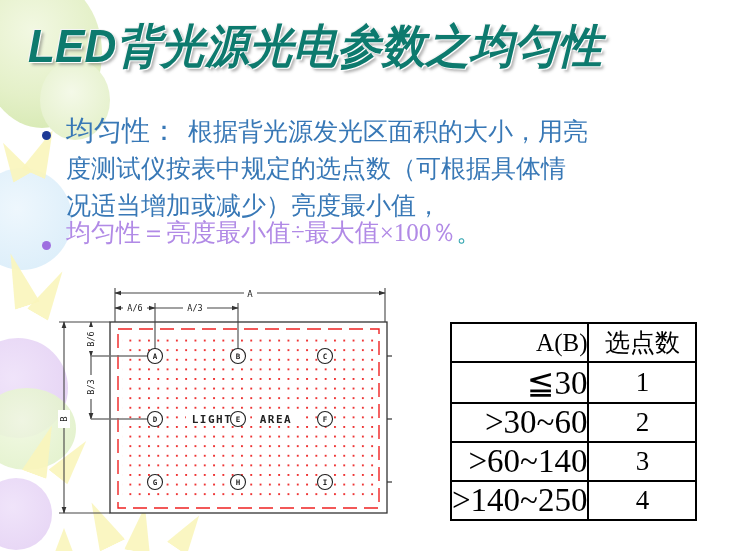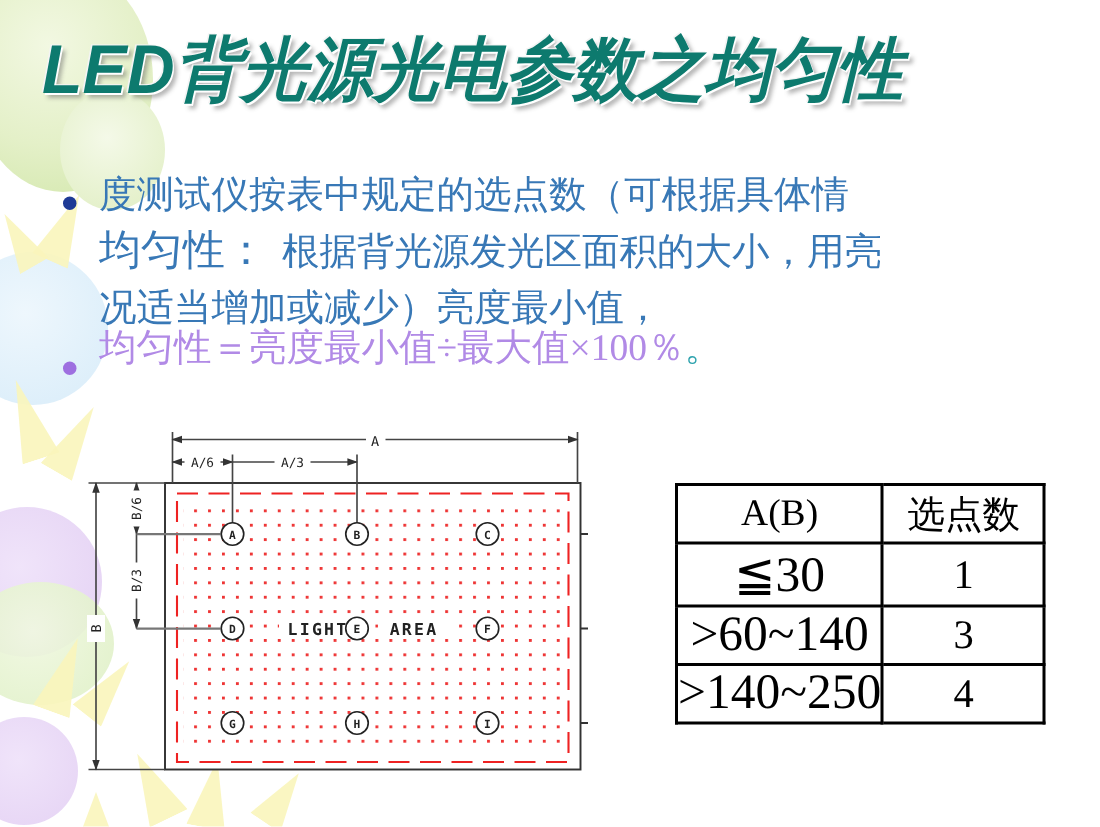--- a/index.html
+++ b/index.html
@@ -59,21 +59,21 @@
   
   .diagram{position:absolute;z-index:2;left:55px;top:282px;}
   .diagram text{font-family:"DejaVu Sans Mono","Liberation Mono",monospace;fill:#222;}
 
   
   .spec-table{position:absolute;z-index:2;left:450px;top:322px;
     border-collapse:collapse;background:#fff;table-layout:fixed;}
   .spec-table td,.spec-table th{
     border:2px solid #000;text-align:center;vertical-align:middle;
     font-weight:normal;color:#000;padding:0;}
-  .spec-table .c1{width:132px;}
+  .spec-table .c1{width:132px;text-align:right;}
   .spec-table .c2{width:106px;margin-top:16px;}
   .spec-table tr{height:39px;}
   .spec-table .hdr{font-size:25px;}
   .spec-table .range{font-size:33px;margin-top:29px;}
   .spec-table .count{font-size:27px;}
 </style>
 </head>
 <body>
 
 <div class="deco balloon balloon-green1"></div>
@@ -91,22 +91,22 @@
 <div class="deco ray ray-g"></div>
 <div class="deco ray ray-h"></div>
 <div class="deco ray ray-i"></div>
 <div class="deco ray ray-j"></div>
 
 <div class="title">LED背光源光电参数之均匀性</div>
 
 <div class="bullets">
   <span class="b-marker b1-marker"></span>
   <div class="b1-text">
+    <div><span class="lead">均匀性：</span><span>根据背光源发光区面积的大小，用亮</span></div>
     <div>度测试仪按表中规定的选点数（可根据具体情</div>
-    <div><span class="lead">均匀性：</span><span>根据背光源发光区面积的大小，用亮</span></div>
     <div>况适当增加或减少）亮度最小值，</div>
   </div>
   <span class="b-marker b2-marker"></span>
   <div class="b2-text">
     <span>均匀性＝亮度最小值÷最大值×100％</span><span class="period">。</span>
   </div>
 </div>
 
 <svg class="diagram" width="340" height="245" viewBox="0 0 340 245">
   <defs>
@@ -212,20 +212,24 @@
   <tbody>
       <tr>
     <th class="c1 hdr">A(B)</th>
     <th class="c2 hdr">选点数</th>
   </tr>
   <tr>
     <td class="c1 range">≦30</td>
     <td class="c2 count">1</td>
   </tr>
   <tr>
+    <td class="c1 range">&gt;30~60</td>
+    <td class="c2 count">2</td>
+  </tr>
+  <tr>
     <td class="c1 range">&gt;60~140</td>
     <td class="c2 count">3</td>
   </tr>
   <tr>
     <td class="c1 range">&gt;140~250</td>
     <td class="c2 count">4</td>
   </tr>
 </tbody>
   </table>
 

